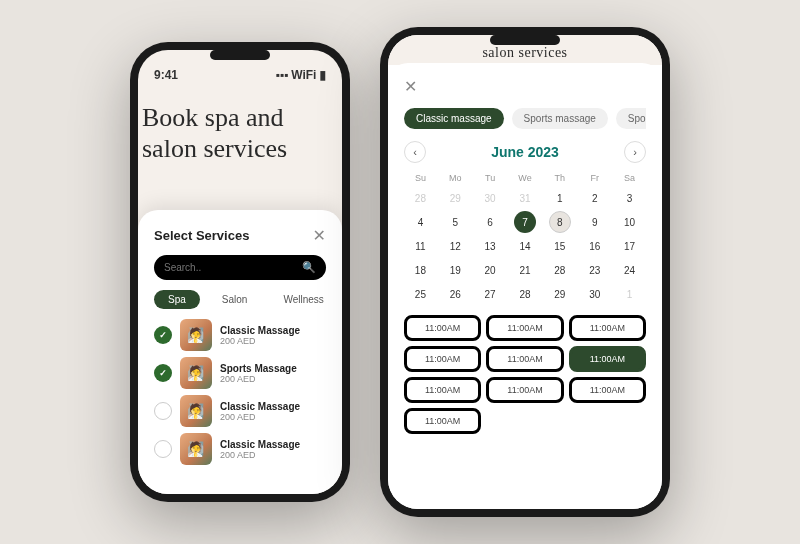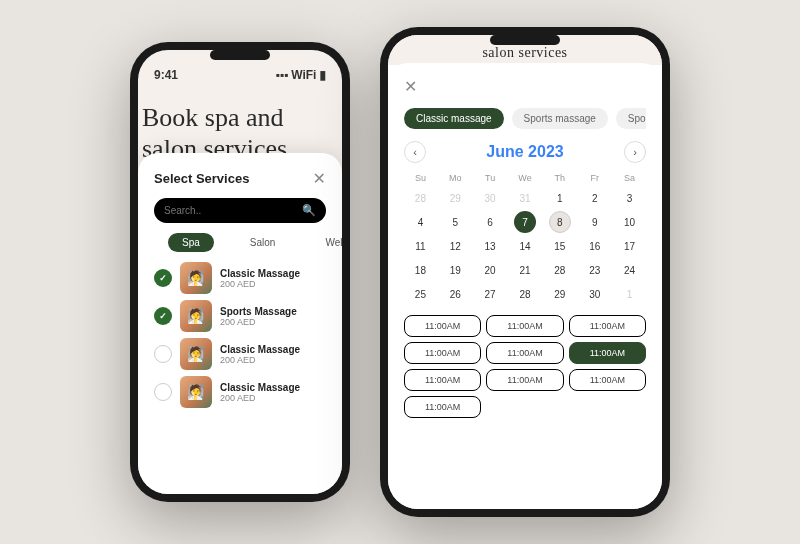--- a/index.html
+++ b/index.html
@@ -107,21 +107,21 @@
 
     
     .modal-overlay {
       position: absolute;
       bottom: 0;
       left: 0;
       right: 0;
       background: white;
       border-radius: 20px 20px 0 0;
       padding: 16px;
-      height: 341px;
+      height: 284px;
       box-shadow: 0 -4px 20px rgba(0,0,0,0.1);
     }
     .modal-header {
       display: flex;
       justify-content: space-between;
       align-items: center;
       margin-bottom: 10px;
     }
     .modal-title {
       font-size: 13px;
@@ -159,21 +159,20 @@
       display: flex;
       gap: 8px;
       margin-bottom: 10px;
     }
     .tab-pill {
       padding: 4px 14px;
       border-radius: 20px;
       font-size: 10px;
       font-weight: 500;
       cursor: pointer;
-      margin-left: 14px;
     }
     .tab-pill.active {
       background: #2d4a2d;
       color: white;
     }
     .tab-pill.inactive {
       color: #555;
     }
 
     .service-list {
@@ -339,23 +338,23 @@
       border: 1px solid #ddd;
       border-radius: 50%;
       display: flex;
       align-items: center;
       justify-content: center;
       font-size: 11px;
       color: #555;
       cursor: pointer;
     }
     .cal-month {
-      font-size: 16px;
+      font-size: 14px;
       font-weight: 600;
-      color: #3b82f6;
+      color: #0f766e;
     }
 
     .cal-grid {
       display: grid;
       grid-template-columns: repeat(7, 1fr);
       gap: 2px;
       text-align: center;
     }
     .cal-dow {
       font-size: 9px;
@@ -396,21 +395,21 @@
       margin-bottom: 8px;
     }
 
     .time-grid {
       display: grid;
       grid-template-columns: repeat(3, 1fr);
       gap: 5px;
     }
     .time-slot {
       padding: 5px 4px;
-      border: 1px solid #000000;
+      border: 3px solid #000000;
       border-radius: 8px;
       font-size: 9px;
       text-align: center;
       color: #444;
       cursor: pointer;
     }
     .time-slot.selected {
       background: #2d4a2d;
       color: white;
       border-color: #2d4a2d;

